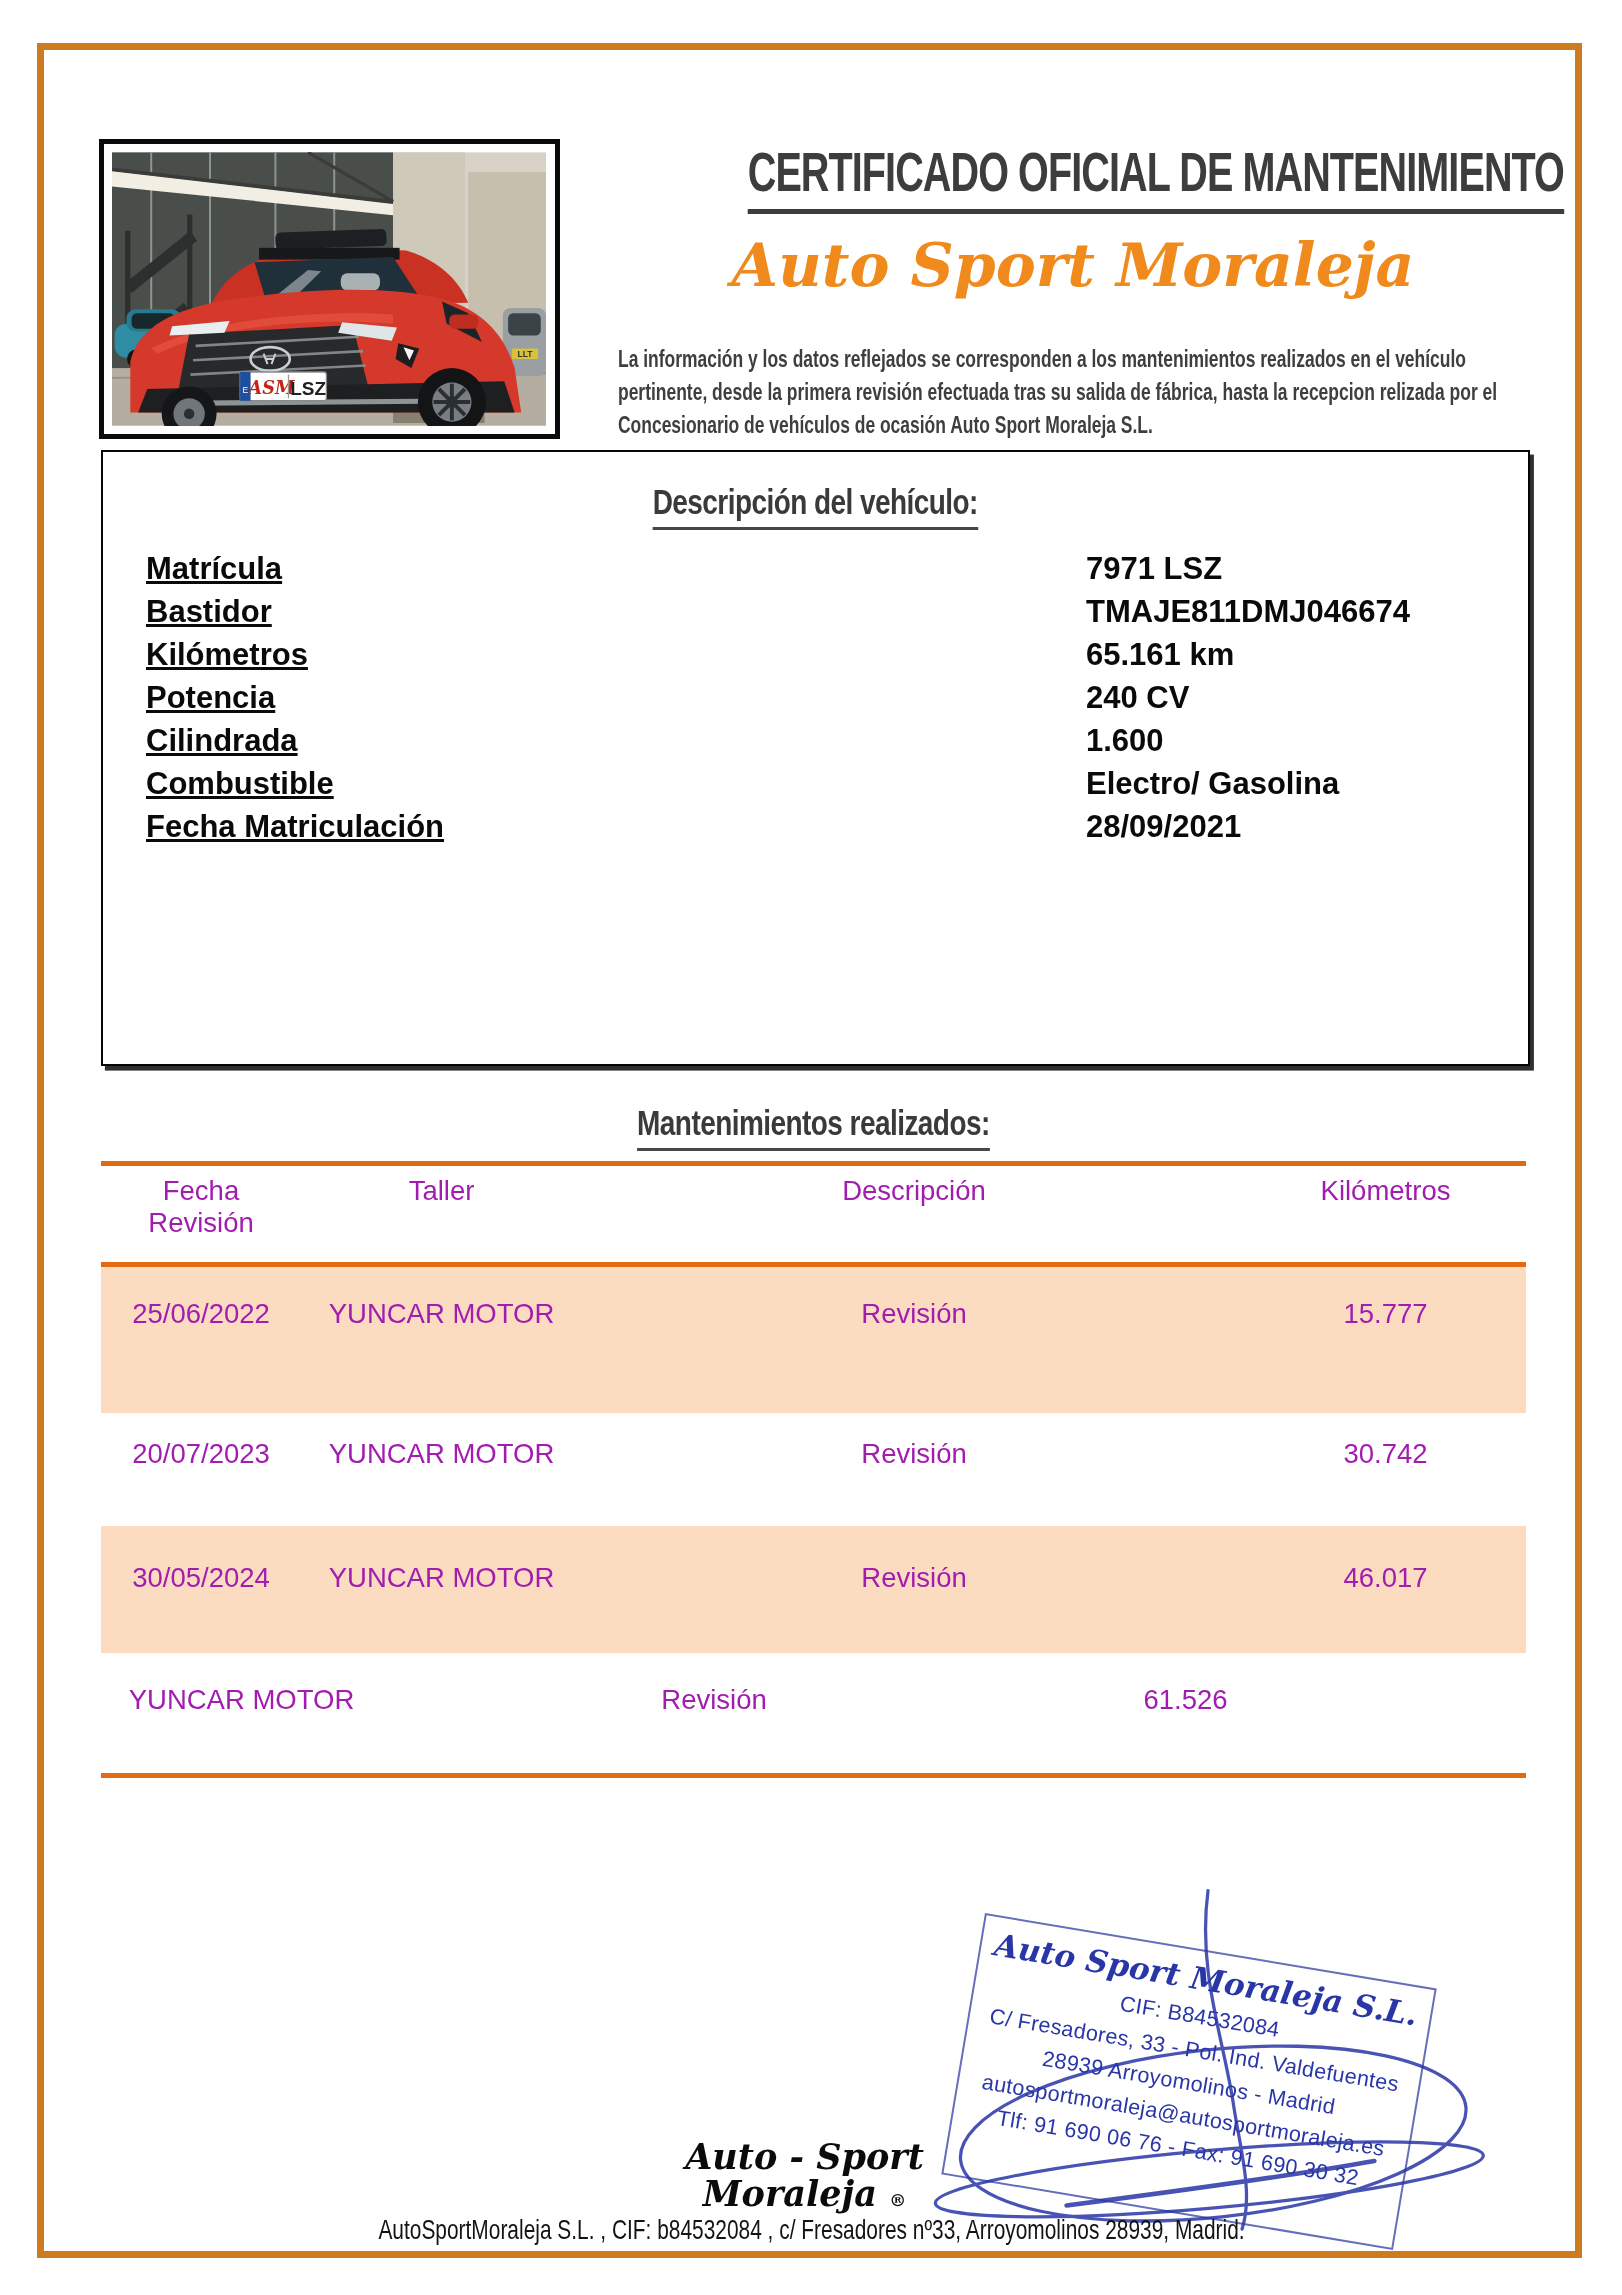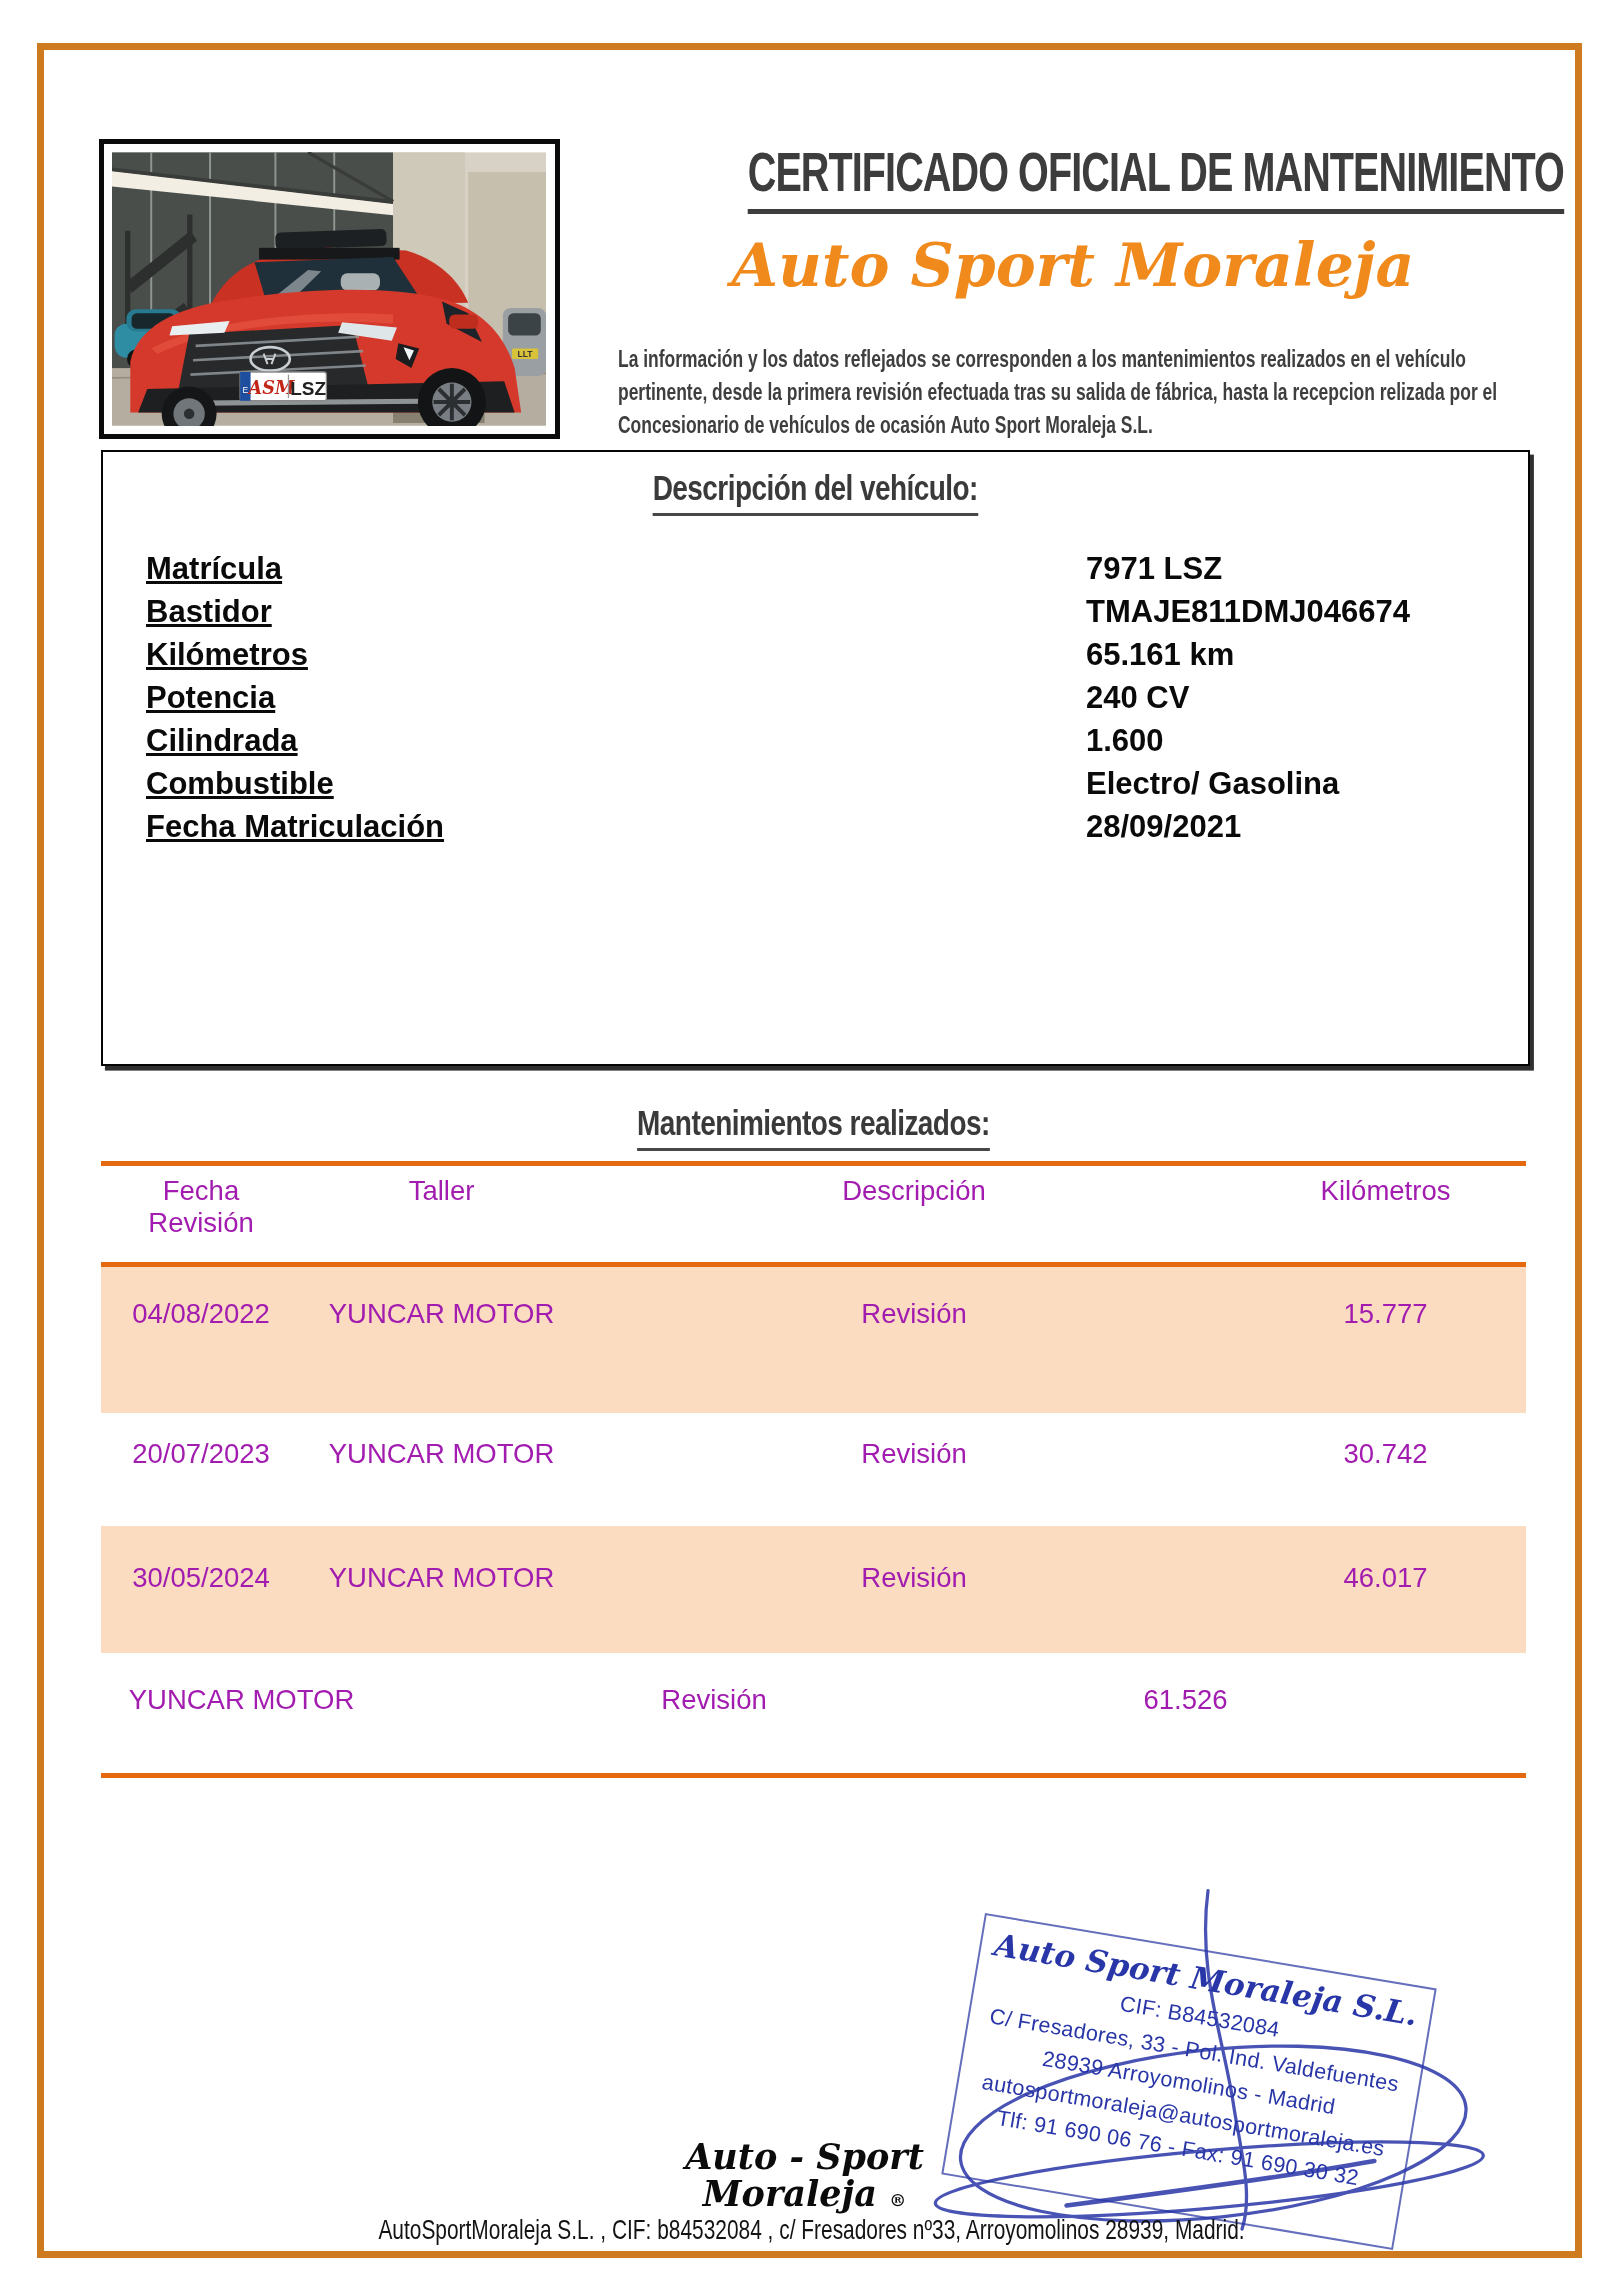--- a/index.html
+++ b/index.html
@@ -22,21 +22,21 @@
                border-bottom:5.2px solid #3d3d3d; padding-bottom:5.2px; }
   .brand-wrap { left:589px; top:230px; width:968px; text-align:center; }
   .brand { display:inline-block; font-family:"DejaVu Serif", serif; font-style:italic;
            font-weight:bold; font-size:60px; color:#F08A1C; }
   .intro { left:618px; top:343px; width:1243px; font-size:23.6px; font-weight:bold;
            line-height:1.4; color:#3e3e3e; transform:scaleX(0.74); transform-origin:left top; }
 
   
   .desc-box { left:101px; top:450px; width:1429px; height:616px; background:#fff;
               border:2.6px solid #050505; box-shadow:3.9px 4.6px 0 rgba(25,25,25,0.9); }
-  .box-title-wrap { margin-top:16px; text-align:center; }
+  .box-title-wrap { margin-top:30px; text-align:center; }
   .box-title, .sec-title { display:inline-block; white-space:nowrap; font-size:35px; font-weight:bold;
                color:#3a3a3a; transform:scaleX(0.8); border-bottom:3.9px solid #474747;
                padding-bottom:5.2px; letter-spacing:-0.7px; }
   .fields { position:absolute; left:43px; top:99px; right:26px; }
   .field-row { height:43px; position:relative; font-size:31px; font-weight:bold;
                color:#0a0a0a; white-space:nowrap;text-decoration:underline; }
   .f-value { position:absolute; left:940px; top:0; }
 
   
   .sec2-wrap { left:101px; top:1103px; width:1425px; text-align:center; }
@@ -235,21 +235,21 @@
     <div class="t-row head-row">
       <div class="c1"><span class="hwrap">Fecha Revisión</span></div>
       <div class="c2">Taller</div>
       <div class="c3">Descripción</div>
       <div class="c4">Kilómetros</div>
     </div>
 
     <div class="rule" style="top:101px;"></div>
 
     <div class="t-row data-row row-peach" style="top:106px; height:146px; padding-top:31px;">
-      <div class="c1">04/08/2022</div>
+      <div class="c1">25/06/2022</div>
       <div class="c2">YUNCAR MOTOR</div>
       <div class="c3">Revisión</div>
       <div class="c4">15.777</div>
     </div>
 
     <div class="t-row data-row" style="top:252px; height:113px; padding-top:25px;">
       <div class="c1">20/07/2023</div>
       <div class="c2">YUNCAR MOTOR</div>
       <div class="c3">Revisión</div>
       <div class="c4">30.742</div>

